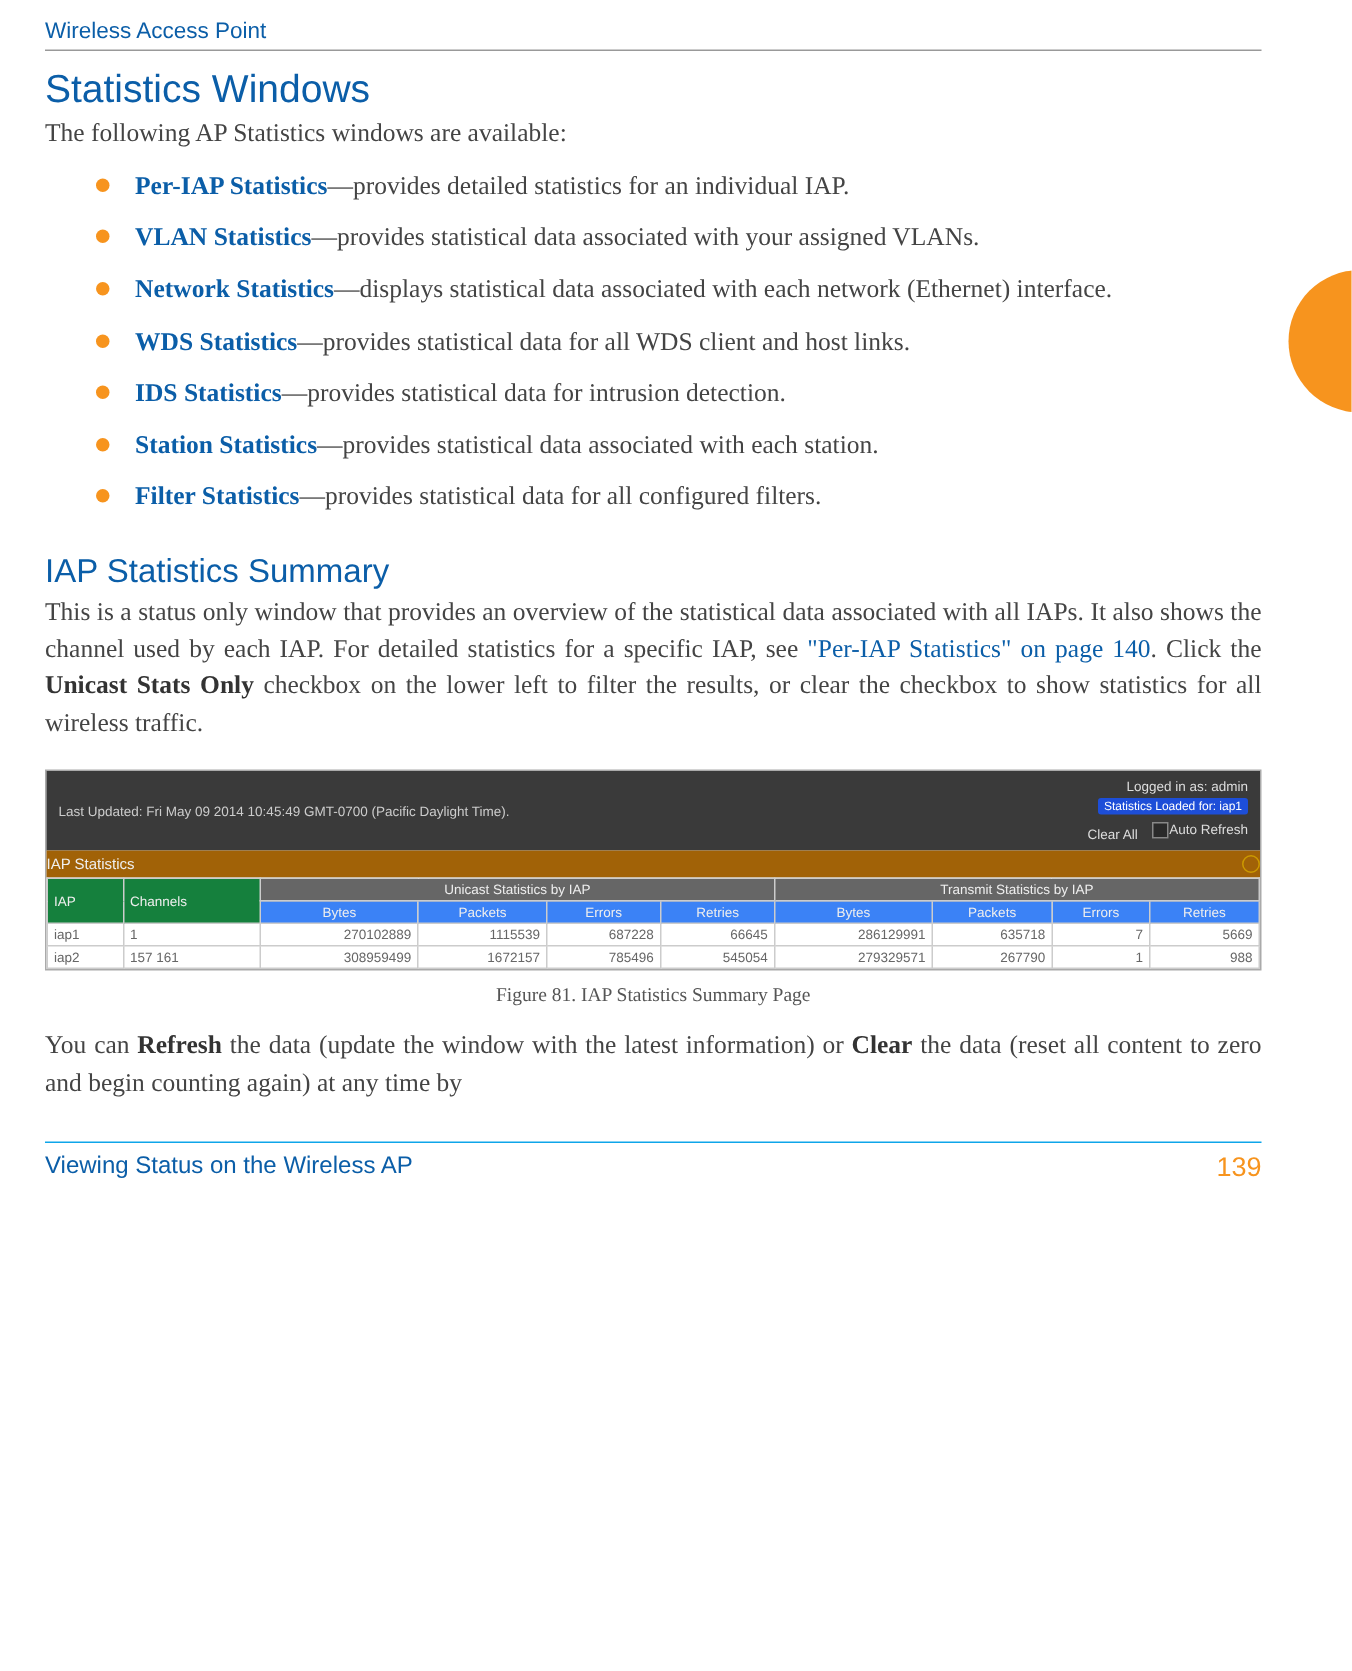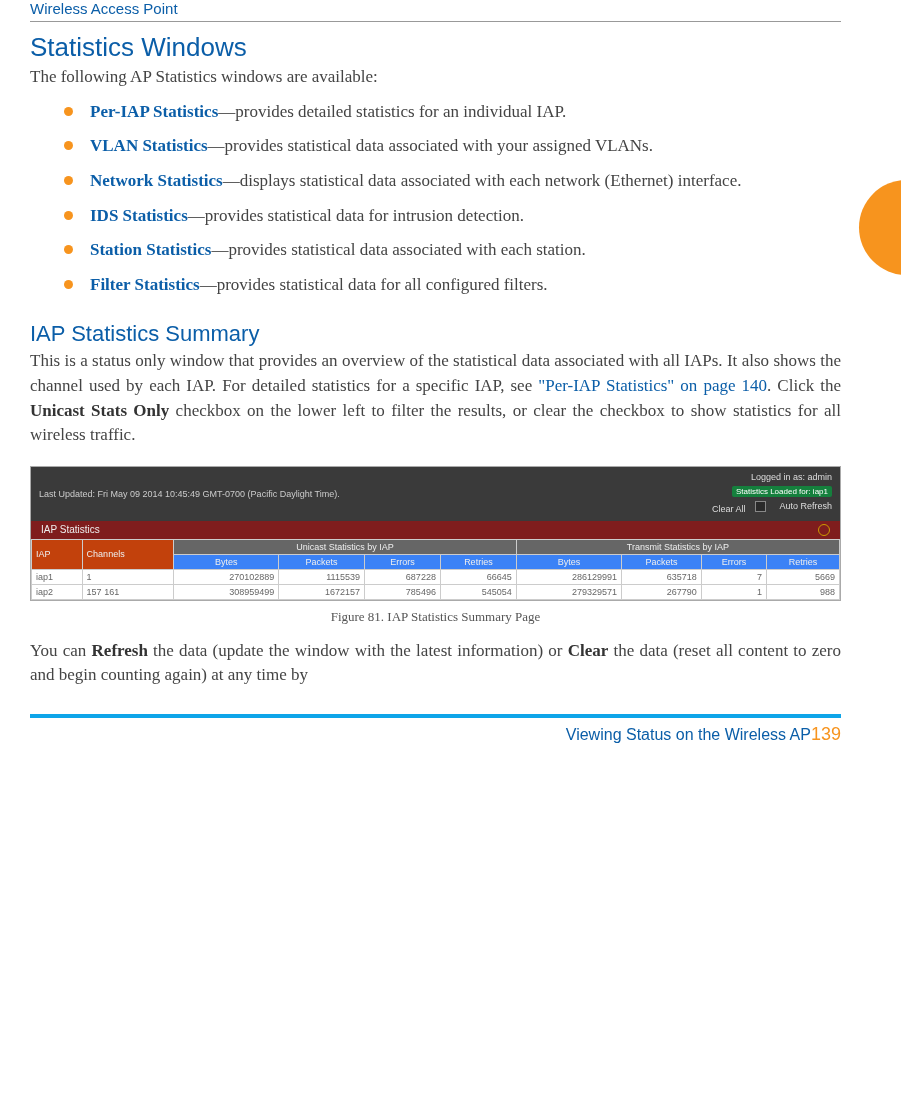--- a/index.html
+++ b/index.html
@@ -10,21 +10,21 @@
     color: #333;
     width: 901px;
   }
   .page {
     padding: 0 60px 30px 30px;
     position: relative;
   }
   .top-header {
     color: #0b5ea8;
     font-size: 15px;
-    padding: 0 0 4px 0;
+    padding: 12px 0 4px 0;
     border-bottom: 1px solid #999;
     margin-bottom: 10px;
     font-family: Arial, Helvetica, sans-serif;
   }
   .section-h1 {
     color: #0b5ea8;
     font-size: 26px;
     font-family: Arial, Helvetica, sans-serif;
     font-weight: 400;
     margin: 10px 0 2px 0;
@@ -75,25 +75,25 @@
   .figure-wrap {
     margin: 18px 0 8px 0;
   }
   .fig-caption {
     text-align: center;
     font-size: 13px;
     color: #555;
     margin: 8px 0 14px 0;
   }
   .footer {
-    border-top: 4px solid #0ea5e9;
+    border-top: 1px solid #0ea5e9;
     margin-top: 26px;
     padding-top: 6px;
     display: flex;
-    justify-content: flex-end;
+    justify-content: space-between;
     align-items: center;
     font-family: Arial, Helvetica, sans-serif;
   }
   .footer-left {
     color: #0b5ea8;
     font-size: 16px;
   }
   .footer-right {
     color: #f7941e;
     font-size: 18px;
@@ -120,54 +120,55 @@
   }
   .shot .bar1 {
     background: #3a3a3a;
     display: flex;
     justify-content: space-between;
     padding: 4px 8px;
     align-items:center;
   }
   .shot .bar1 .left { color:#ccc; font-size:9px;}
   .shot .bar1 .right { text-align:right; font-size:9px; line-height:1.5;}
-  .shot .bar1 .right .autoref { display:inline-flex; align-items:center; gap:13px;}
+  .shot .bar1 .right .autoref { display:inline-flex; align-items:center; gap:0;}
   .shot .bar1 .chk {
     width:9px;height:9px;border:1px solid #888;background:#2a2a2a;display:inline-block;
   }
   .shot .sect {
-    background: #7f1d1d; color:#eee; padding:3px 10px; font-size:10px;
+    background: #a16207; color:#eee; padding:3px 0; font-size:10px;
     display:flex; justify-content:space-between; align-items:center;
   }
   .shot .gear {
     width:10px;height:10px;border:1px solid #c90;border-radius:50%;
   }
   .shot table { width:100%; border-collapse: collapse; font-size:9px;}
   .shot th, .shot td { border:1px solid #ccc; padding:2px 4px; text-align:right; color:#666;}
   .shot th { background:#3b82f6; color:#eee; font-weight:normal; text-align:center;}
   .shot th.group { background:#666; }
-  .shot .lh { text-align:left; background:#c2410c; color:#eee;}
+  .shot .lh { text-align:left; background:#15803d; color:#eee;}
   .shot td.l { text-align:left;}
-  .bluebox { background:#15803d; border-radius:2px; padding:1px 4px; font-size:8px; color:#fff;margin-top:28px;}
+  .bluebox { background:#1d4ed8; border-radius:2px; padding:1px 4px; font-size:8px; color:#fff;margin-top:28px;}
 </style>
 </head>
 <body>
 
 <div class="page">
   <div class="side-tab"></div>
 
   <div class="top-header">Wireless Access Point</div>
 
   <div class="section-h1">Statistics Windows</div>
   <div class="body-text">The following AP Statistics windows are available:</div>
 
   <ul class="bullets">
     <li><span class="link-bold">Per-IAP Statistics</span><span>—provides detailed statistics for an individual IAP.</span></li>
     <li><span class="link-bold">VLAN Statistics</span><span>—provides statistical data associated with your assigned VLANs.</span></li>
     <li><span class="link-bold">Network Statistics</span><span>—displays statistical data associated with each network (Ethernet) interface.</span></li>
+    <li><span class="link-bold">WDS Statistics</span><span>—provides statistical data for all WDS client and host links.</span></li>
     <li><span class="link-bold">IDS Statistics</span><span>—provides statistical data for intrusion detection.</span></li>
     <li><span class="link-bold">Station Statistics</span><span>—provides statistical data associated with each station.</span></li>
     <li><span class="link-bold">Filter Statistics</span><span>—provides statistical data for all configured filters.</span></li>
   </ul>
 
   <div class="section-h2">IAP Statistics Summary</div>
   <div class="body-text">
     <span>This is a status only window that provides an overview of the statistical data associated with all IAPs. It also shows the channel used by each IAP. For detailed statistics for a specific IAP, see </span><span class="link-blue">"Per-IAP Statistics" on page 140</span><span>. Click the </span><span class="bold">Unicast Stats Only</span><span> checkbox on the lower left to filter the results, or clear the checkbox to show statistics for all wireless traffic.</span>
   </div>
 

